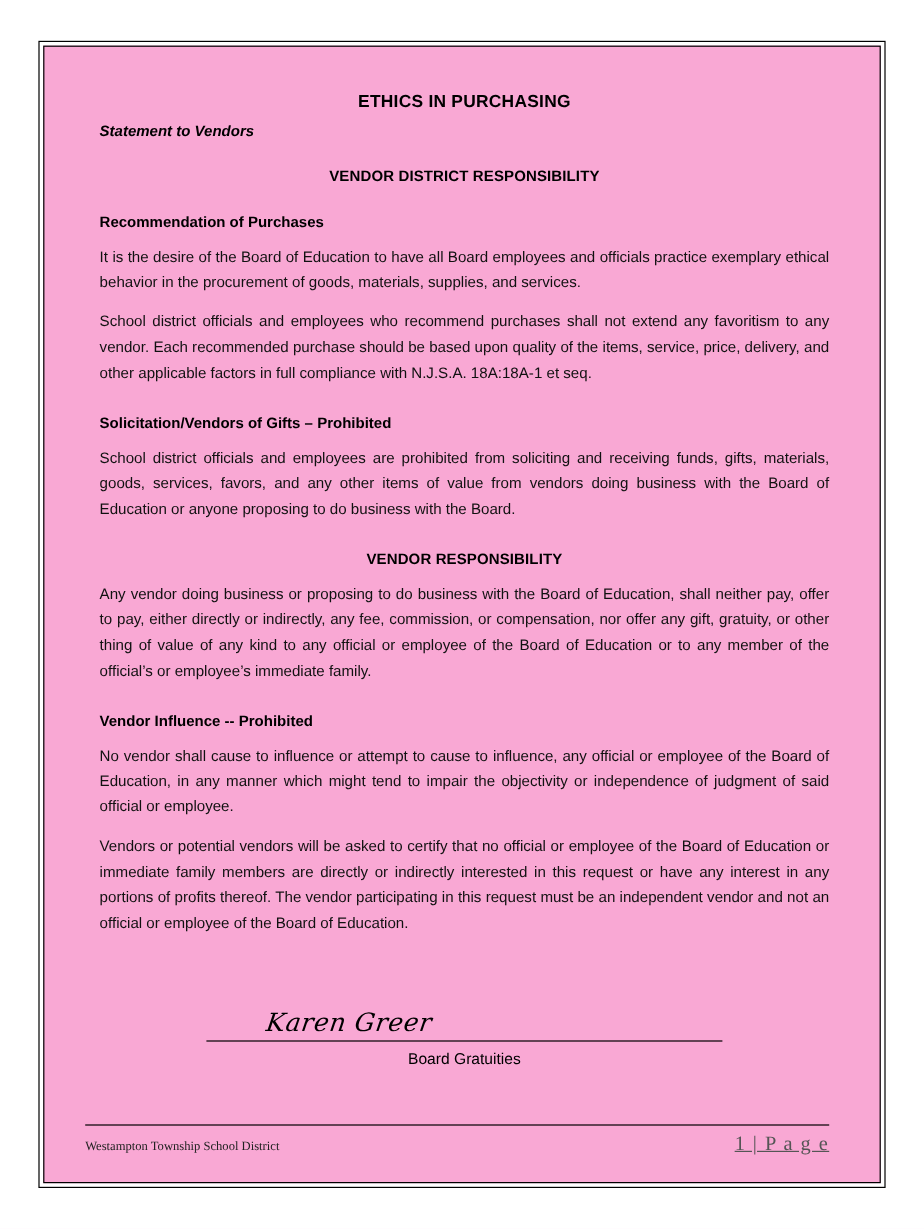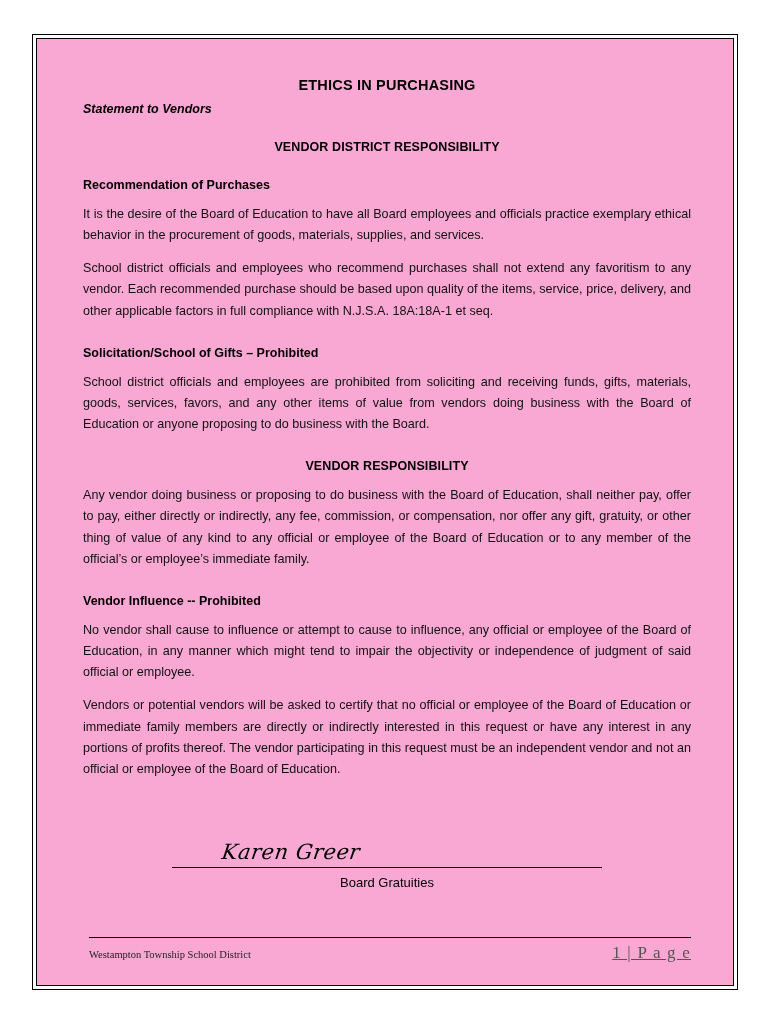--- a/index.html
+++ b/index.html
@@ -102,21 +102,21 @@
     bottom: 0;
     border-bottom: 1.2px solid #000000;
   }
   .sig-caption {
     margin-top: 7px;
     font-size: 13px;
     text-align: center;
   }
   .footer {
     position: absolute;
-    left: 52px;
+    left: 34px;
     right: 42px;
     bottom: 22px;
   }
   .footer-rule {
     border-top: 1px solid #000000;
     margin-bottom: 5px;
   }
   .footer-row {
     display: flex;
     justify-content: space-between;
@@ -145,21 +145,21 @@
 
       <div class="doc-title">ETHICS IN PURCHASING</div>
       <div class="doc-subtitle">Statement to Vendors</div>
 
       <div class="section-head">VENDOR DISTRICT RESPONSIBILITY</div>
 
       <div class="sub-head">Recommendation of Purchases</div>
       <p class="body-text">It is the desire of the Board of Education to have all Board employees and officials practice exemplary ethical behavior in the procurement of goods, materials, supplies, and services.</p>
       <p class="body-text">School district officials and employees who recommend purchases shall not extend any favoritism to any vendor.  Each recommended purchase should be based upon quality of the items, service, price, delivery, and other applicable factors in full compliance with N.J.S.A. 18A:18A-1 et seq.</p>
 
-      <div class="sub-head">Solicitation/School of Gifts – Prohibited</div>
+      <div class="sub-head">Solicitation/Vendors of Gifts – Prohibited</div>
       <p class="body-text">School district officials and employees are prohibited from soliciting and receiving funds, gifts, materials, goods, services, favors, and any other items of value from vendors doing business with the Board of Education or anyone proposing to do business with the Board.</p>
 
       <div class="section-head">VENDOR RESPONSIBILITY</div>
 
       <p class="body-text">Any vendor doing business or proposing to do business with the Board of Education, shall neither pay, offer to pay, either directly or indirectly, any fee, commission, or compensation, nor offer any gift, gratuity, or other thing of value of any kind to any official or employee of the Board of Education or to any member of the official’s or employee’s immediate family.</p>
 
       <div class="sub-head">Vendor Influence -- Prohibited</div>
       <p class="body-text">No vendor shall cause to influence or attempt to cause to influence, any official or employee of the Board of Education, in any manner which might tend to impair the objectivity or independence of judgment of said official or employee.</p>
 
       <p class="body-text">Vendors or potential vendors will be asked to certify that no official or employee of the Board of Education or immediate family members are directly or indirectly interested in this request or have any interest in any portions of profits thereof.  The vendor participating in this request must be an independent vendor and not an official or employee of the Board of Education.</p>

